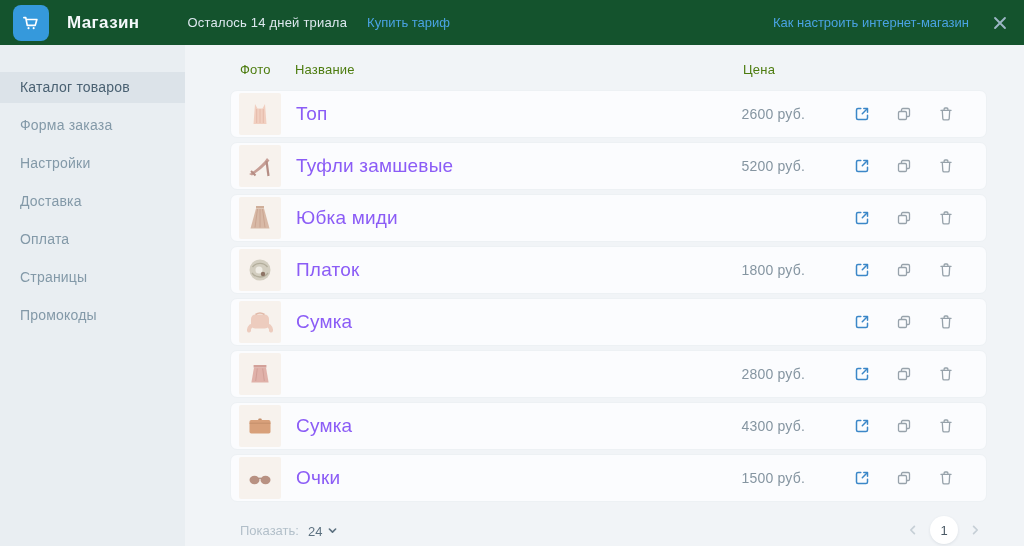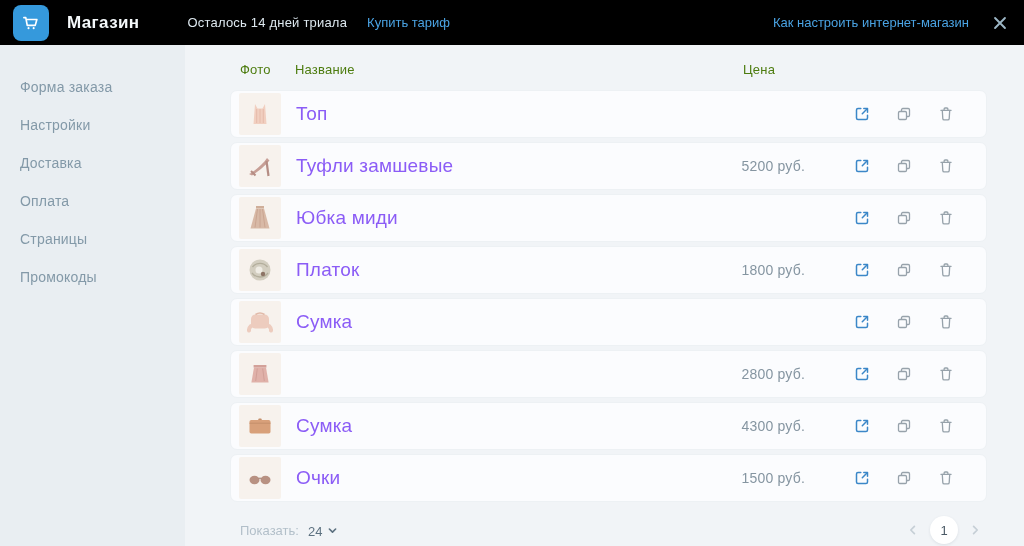--- a/index.html
+++ b/index.html
@@ -1,20 +1,20 @@
 <!DOCTYPE html>
 <html><head>
 <meta charset="utf-8">
 <style>
   html,body{margin:0;padding:0;background:#dfe3e6;}
   .app{position:relative;width:1024px;height:546px;background:#f1f4f7;overflow:hidden;
        font-family:"Liberation Sans",sans-serif;-webkit-font-smoothing:antialiased;}
 
   
-  .topbar{position:absolute;top:0;left:0;right:0;height:45px;background:#000000;
+  .topbar{position:absolute;top:0;left:0;right:0;height:45px;background:#14532d;
           display:flex;align-items:center;z-index:5;}
   .cart-btn{width:36px;height:36px;margin-left:13px;border-radius:8px;background:#3599dc;
             display:flex;align-items:center;justify-content:center;cursor:pointer;flex:0 0 auto;}
   .app-title{color:#f5f9fb;font-weight:bold;font-size:17px;margin-left:18px;letter-spacing:.4px;}
   .trial{color:#dde8ef;font-size:13px;margin-left:48px;letter-spacing:.2px;}
   .buy-link{color:#4aa3e3;font-size:13px;margin-left:20px;cursor:pointer;text-decoration:none;}
   .help-link{color:#4aa3e3;font-size:13px;margin-left:auto;cursor:pointer;text-decoration:none;}
   .close-btn{color:#9db7c6;width:18px;height:18px;margin:0 15px 0 22px;cursor:pointer;flex:0 0 auto;}
   .close-btn svg{display:block;}
 
@@ -75,20 +75,21 @@
     <a class="buy-link">Купить тариф</a>
     <a class="help-link">Как настроить интернет-магазин</a>
     <div class="close-btn">
       <svg width="18" height="18" viewBox="0 0 16 16" fill="none" stroke="currentColor" stroke-width="1.7" stroke-linecap="round">
         <path d="M3.6 3.6l8.8 8.8M12.4 3.6l-8.8 8.8"></path>
       </svg>
     </div>
   </header>
 
   <nav class="sidebar" id="sidebar">
+      <div class="side-item active"><span>Каталог товаров</span></div>
       <div class="side-item"><span>Форма заказа</span></div>
       <div class="side-item"><span>Настройки</span></div>
       <div class="side-item"><span>Доставка</span></div>
       <div class="side-item"><span>Оплата</span></div>
       <div class="side-item"><span>Страницы</span></div>
       <div class="side-item"><span>Промокоды</span></div>
     </nav>
 
   <main class="main">
     <div class="thead">
@@ -99,20 +100,21 @@
 
     <div class="rows" id="rows">
         <div class="row">
           <div class="photo">
             <svg width="32" height="32" viewBox="0 0 32 32">
               <path d="M11 6 L9.5 26 H22.5 L21 6 L18.5 10.5 H13.5 Z" fill="#f1cfc0"></path>
               <path d="M12.7 11 V25 M16 11 V25 M19.3 11 V25" stroke="#e6bbaa" stroke-width="1" fill="none"></path>
             </svg>
           </div>
           <span class="pname">Топ</span>
+          <span class="pprice">2600 руб.</span>
           <span class="act act-open">
             <svg width="16" height="16" viewBox="0 0 16 16" fill="none" stroke="currentColor" stroke-width="1.5" stroke-linecap="round" stroke-linejoin="round">
               <path d="M13.5 9.2V12A1.5 1.5 0 0 1 12 13.5H4A1.5 1.5 0 0 1 2.5 12V4A1.5 1.5 0 0 1 4 2.5h2.8"></path>
               <path d="M9.8 2.5h3.7v3.7"></path>
               <path d="M13.2 2.8L8.3 7.7"></path>
             </svg>
           </span>
           <span class="act act-copy">
             <svg width="16" height="16" viewBox="0 0 16 16">
               <rect x="5.5" y="2.5" width="8" height="8" rx="1.3" fill="none" stroke="currentColor" stroke-width="1.3"></rect>

